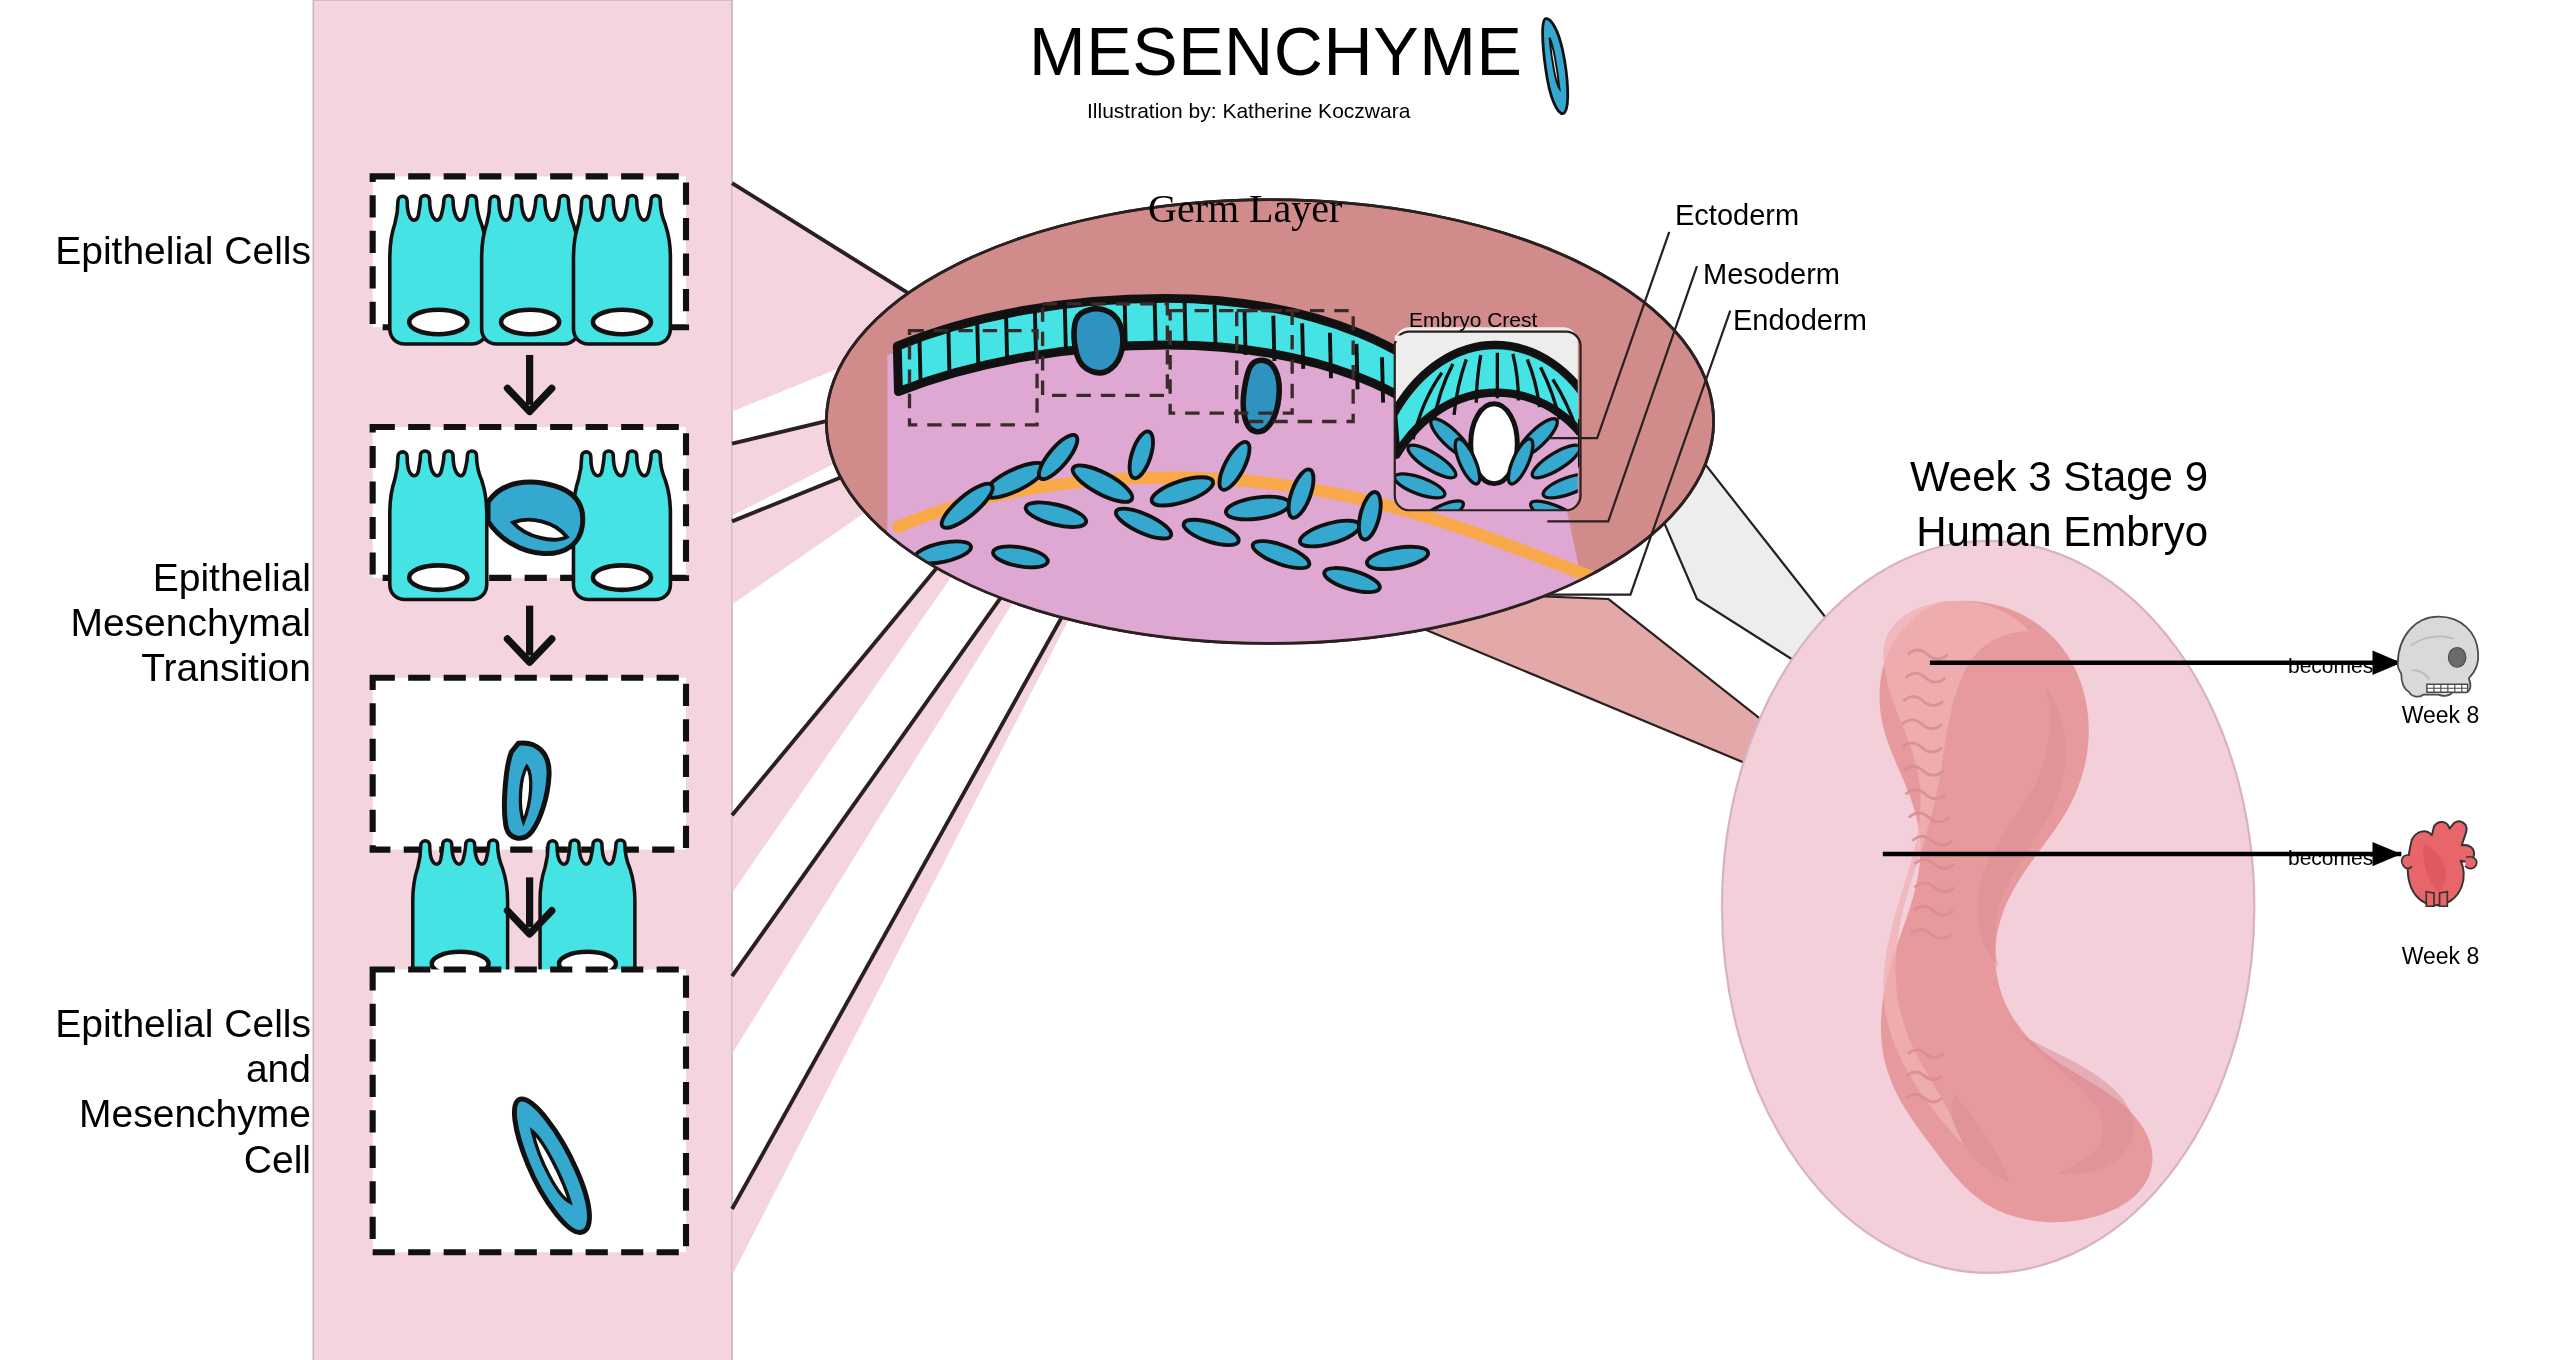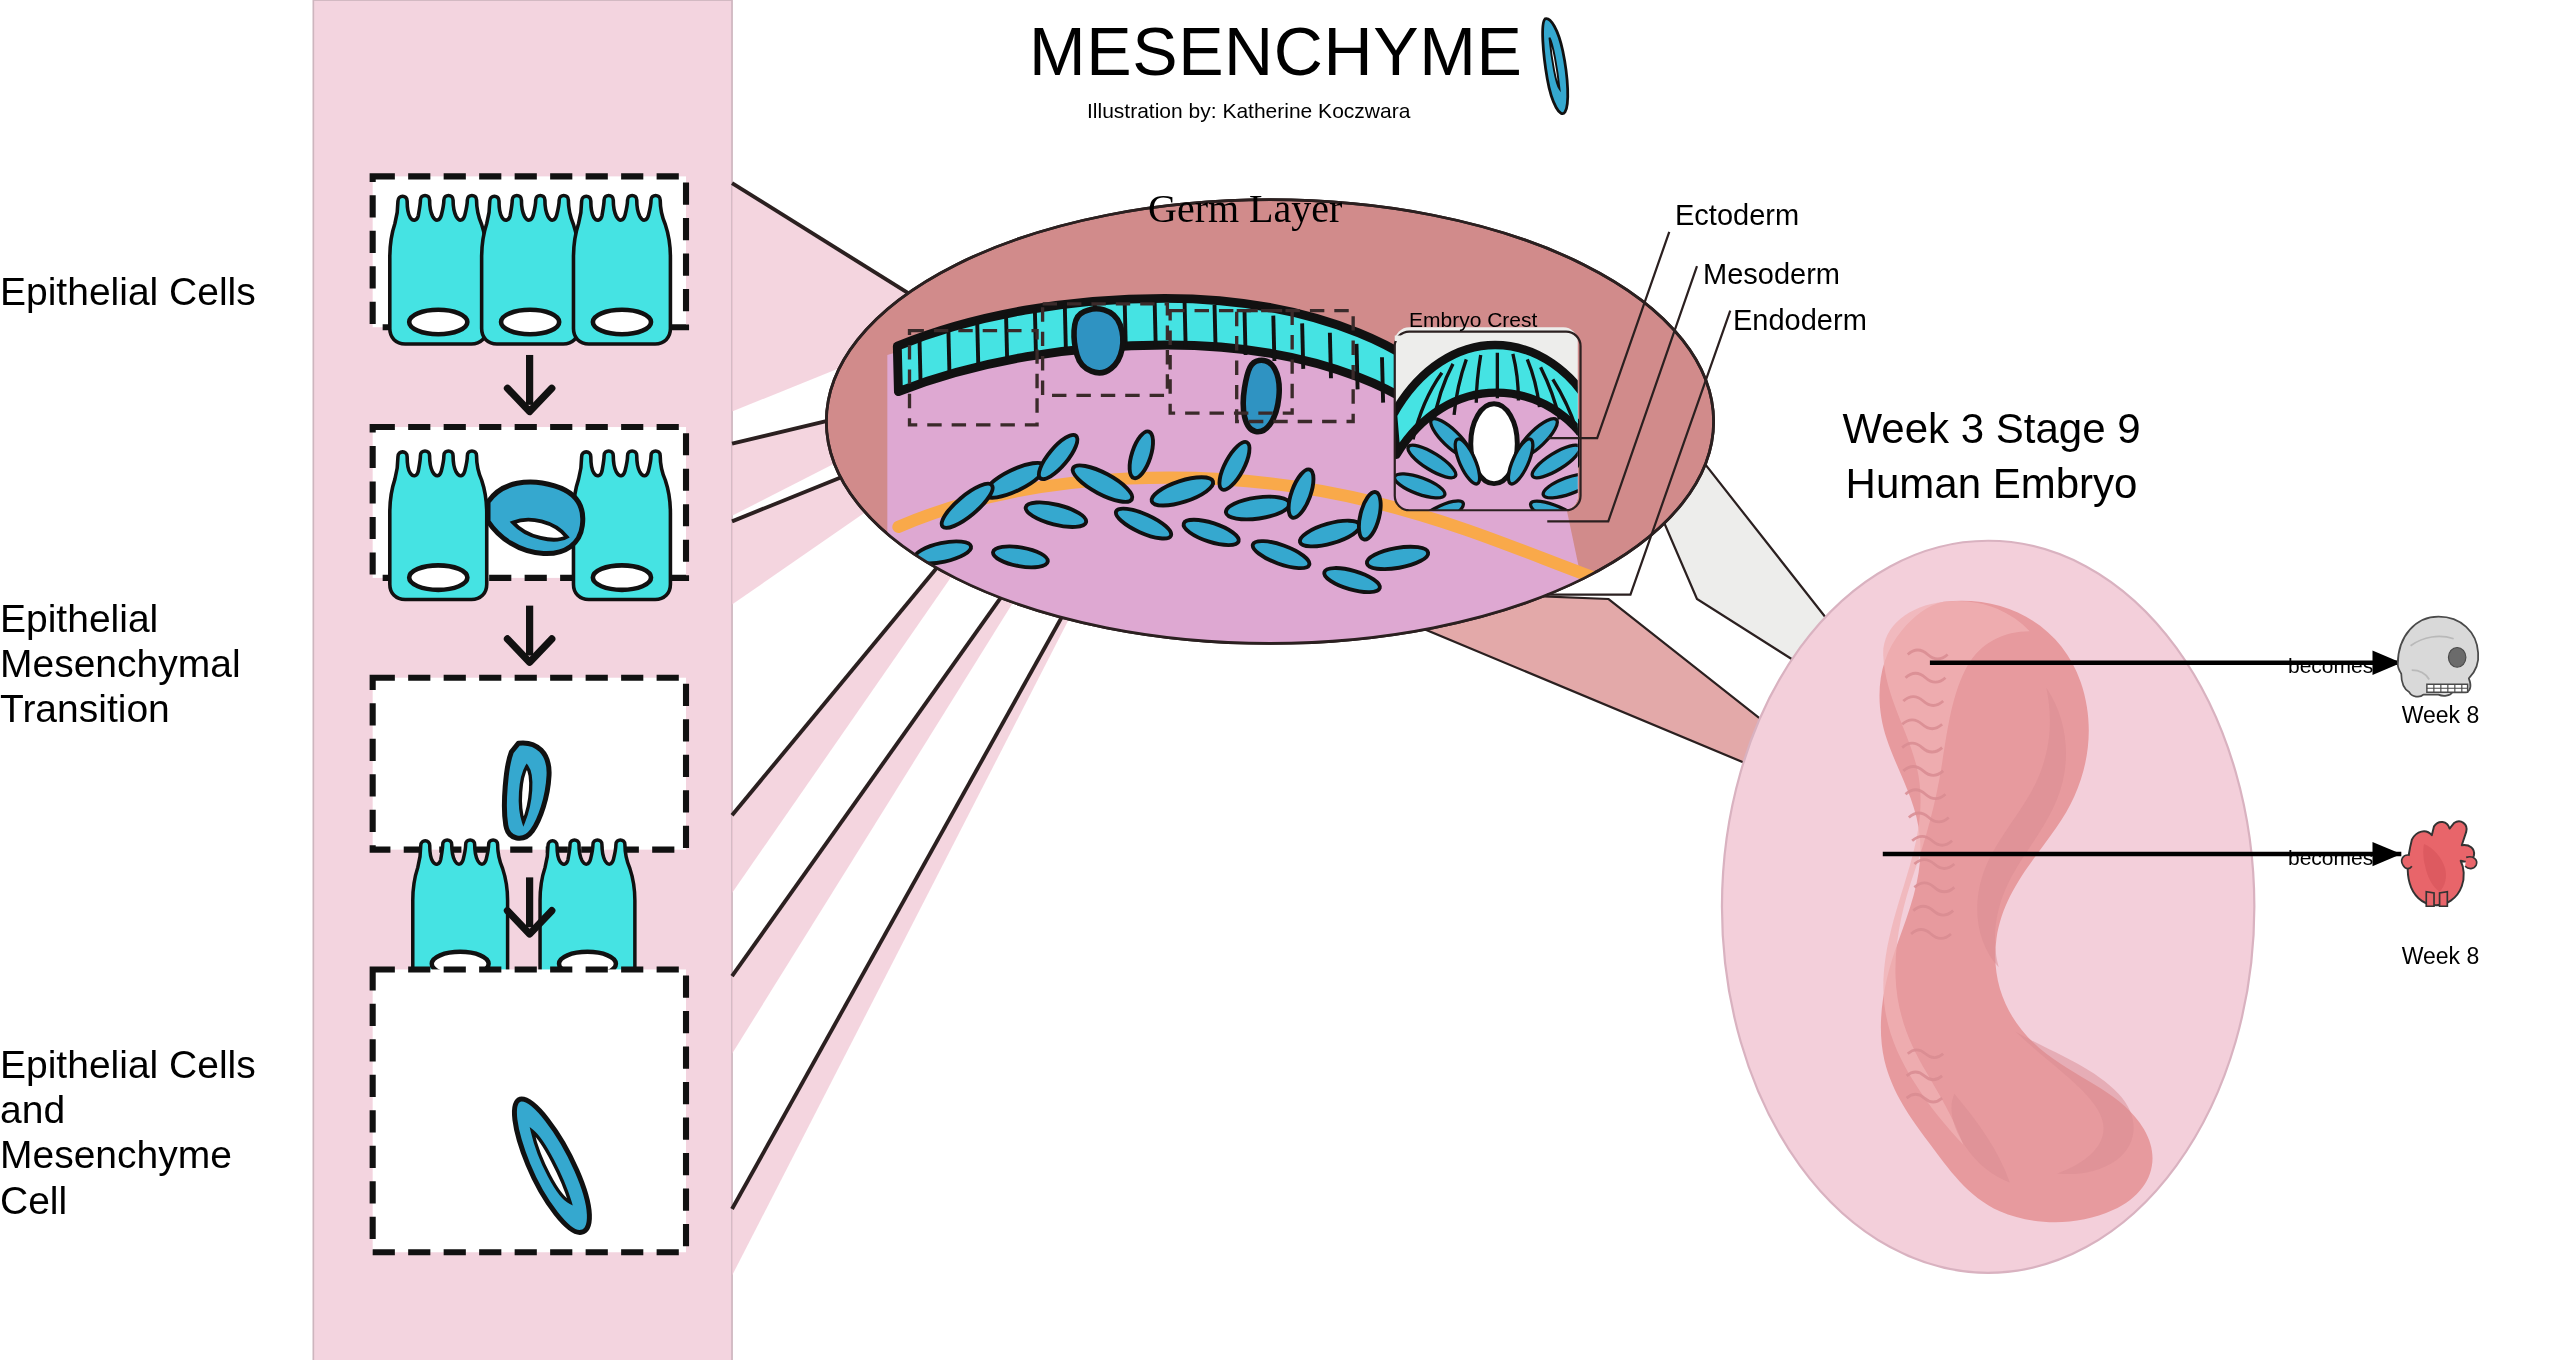--- a/index.html
+++ b/index.html
@@ -3,25 +3,25 @@
 <meta charset="utf-8">
 <style>
   html,body{margin:0;padding:0;background:#ffffff;}
   body{width:2576px;height:1361px;position:relative;overflow:hidden;
        font-family:"Liberation Sans", sans-serif;color:#000;}
   #stage{position:absolute;inset:0;width:2576px;height:1346px;}
   svg#art{position:absolute;left:0;top:0;width:2576px;height:1361px;display:block;}
   .lbl{position:absolute;white-space:pre-line;line-height:1.16;}
   .t-title{font-size:68px;letter-spacing:0.6px;}
   .t-credit{font-size:21px;}
-  .t-side{font-size:39px;text-align:left;margin-top:41px;}
+  .t-side{font-size:39px;text-align:right;}
   .t-germ{font-size:40px;}
   .t-layer{font-size:29px;}
   .t-nc{font-size:21px;}
-  .t-embryo{font-size:42px;text-align:center;line-height:1.3;}
+  .t-embryo{font-size:42px;text-align:right;line-height:1.3;margin-top:48px;}
   .t-becomes{font-size:21px;}
   .t-week{font-size:23px;text-align:center;}
 </style>
 </head>
 <body>
 
 <div id="stage">
 
 <svg id="art" viewBox="0 0 4645 2454" xmlns="http://www.w3.org/2000/svg">
   <defs>

